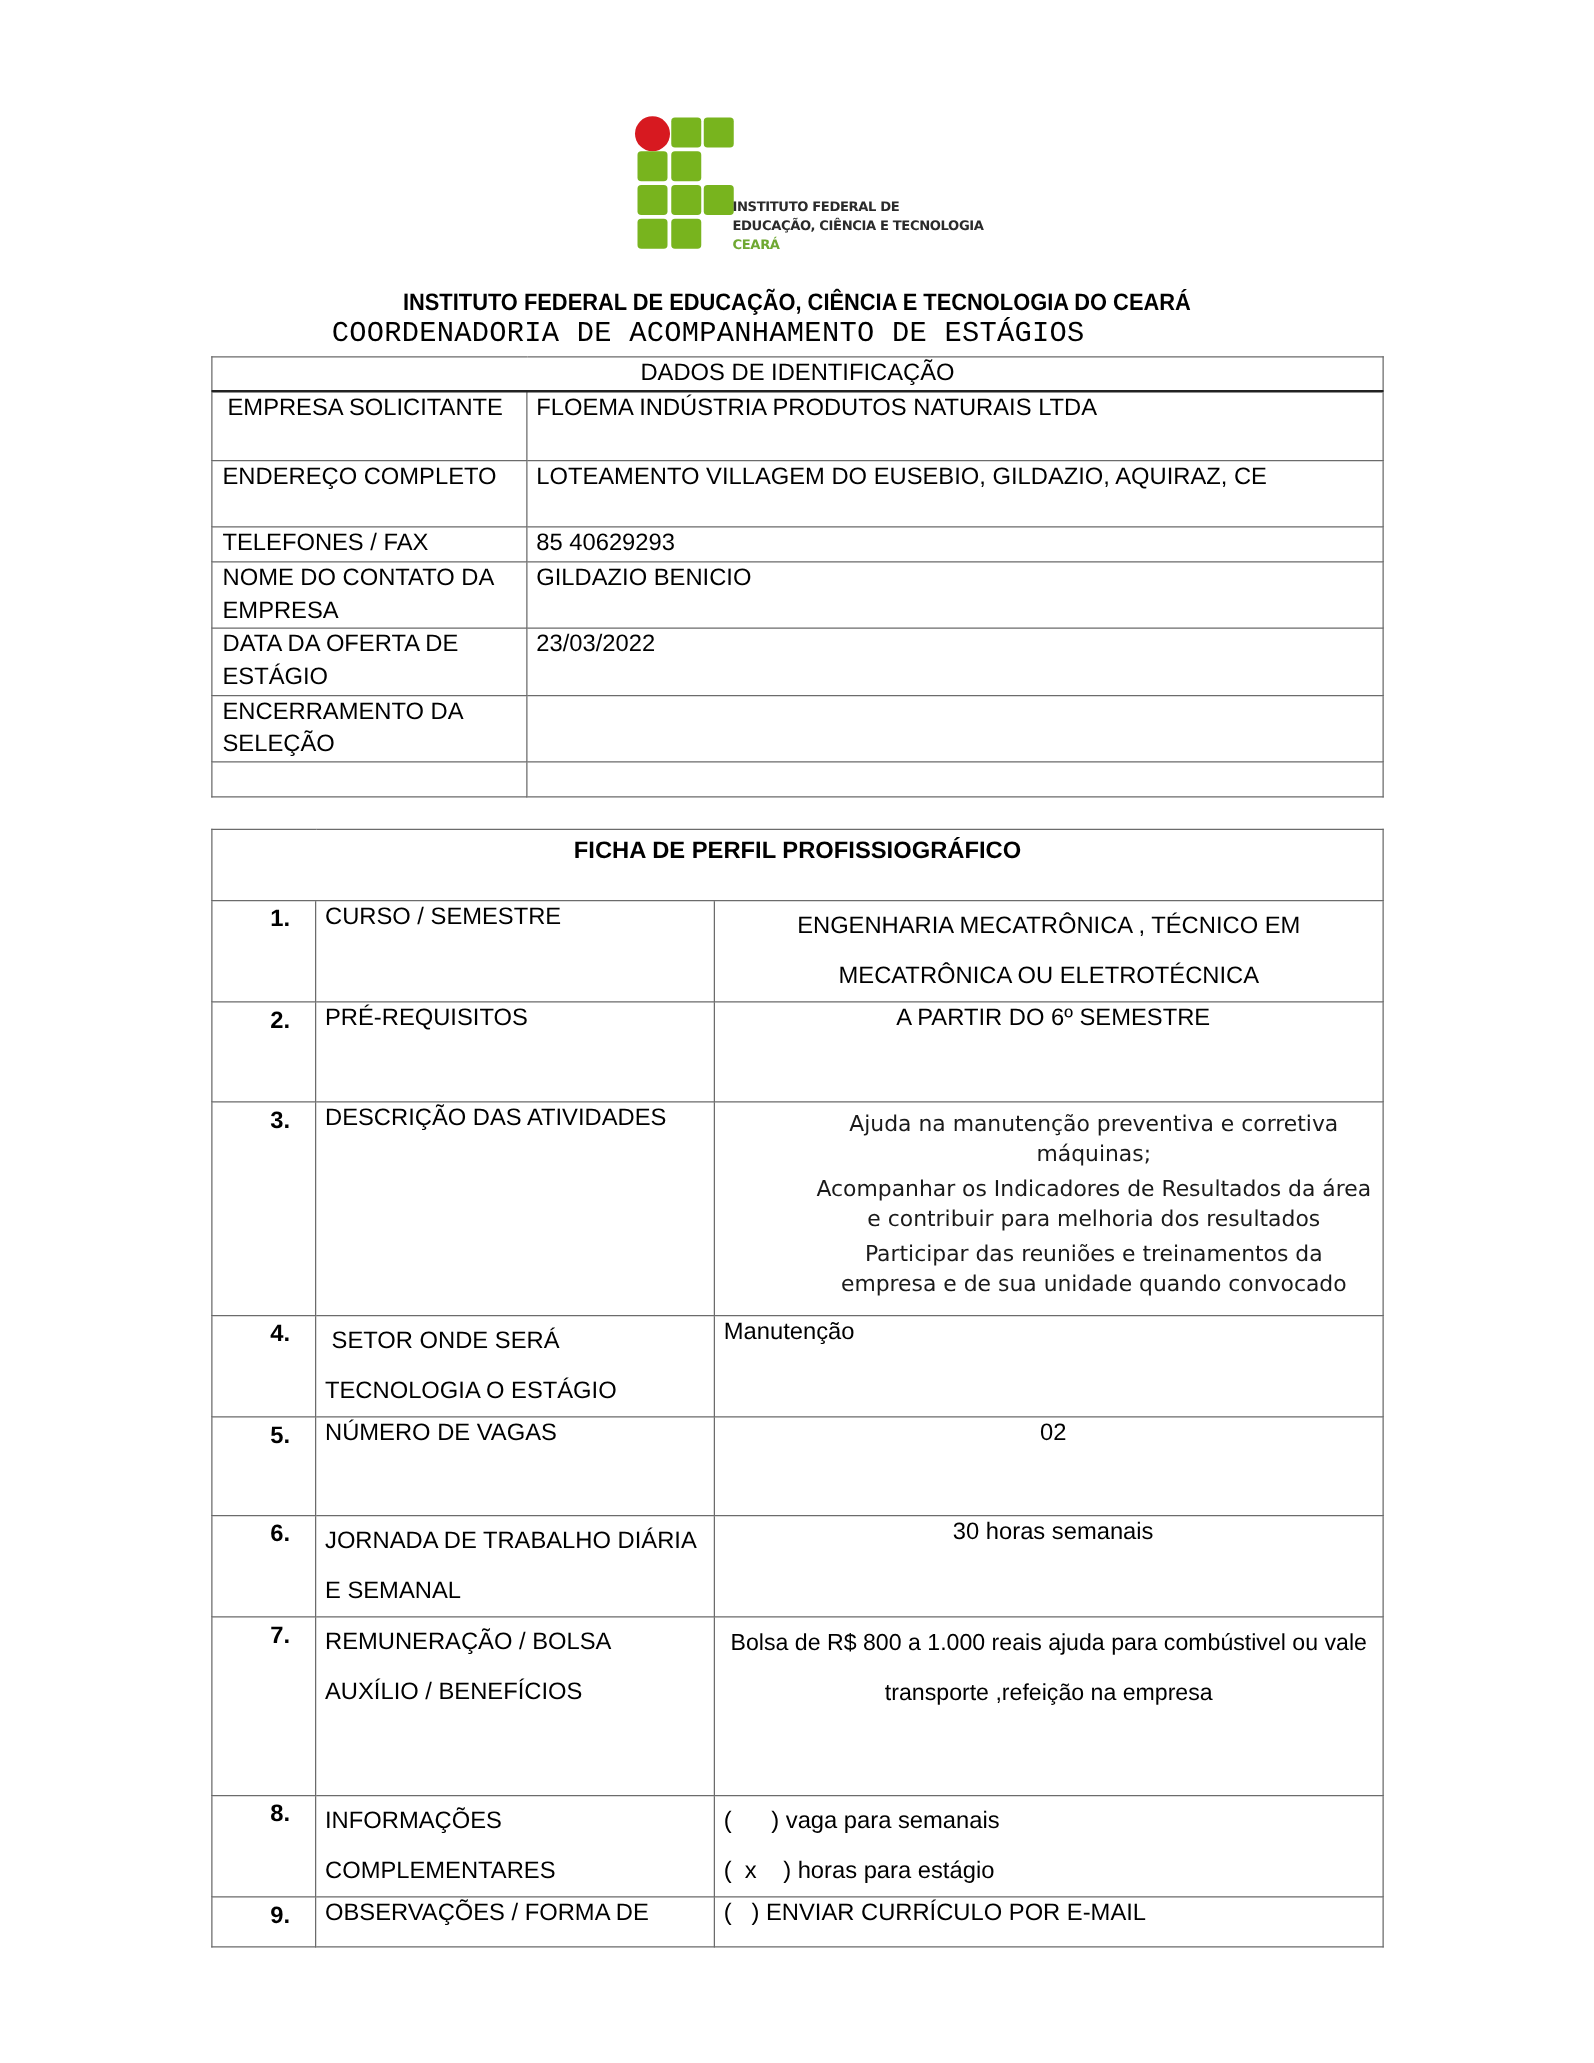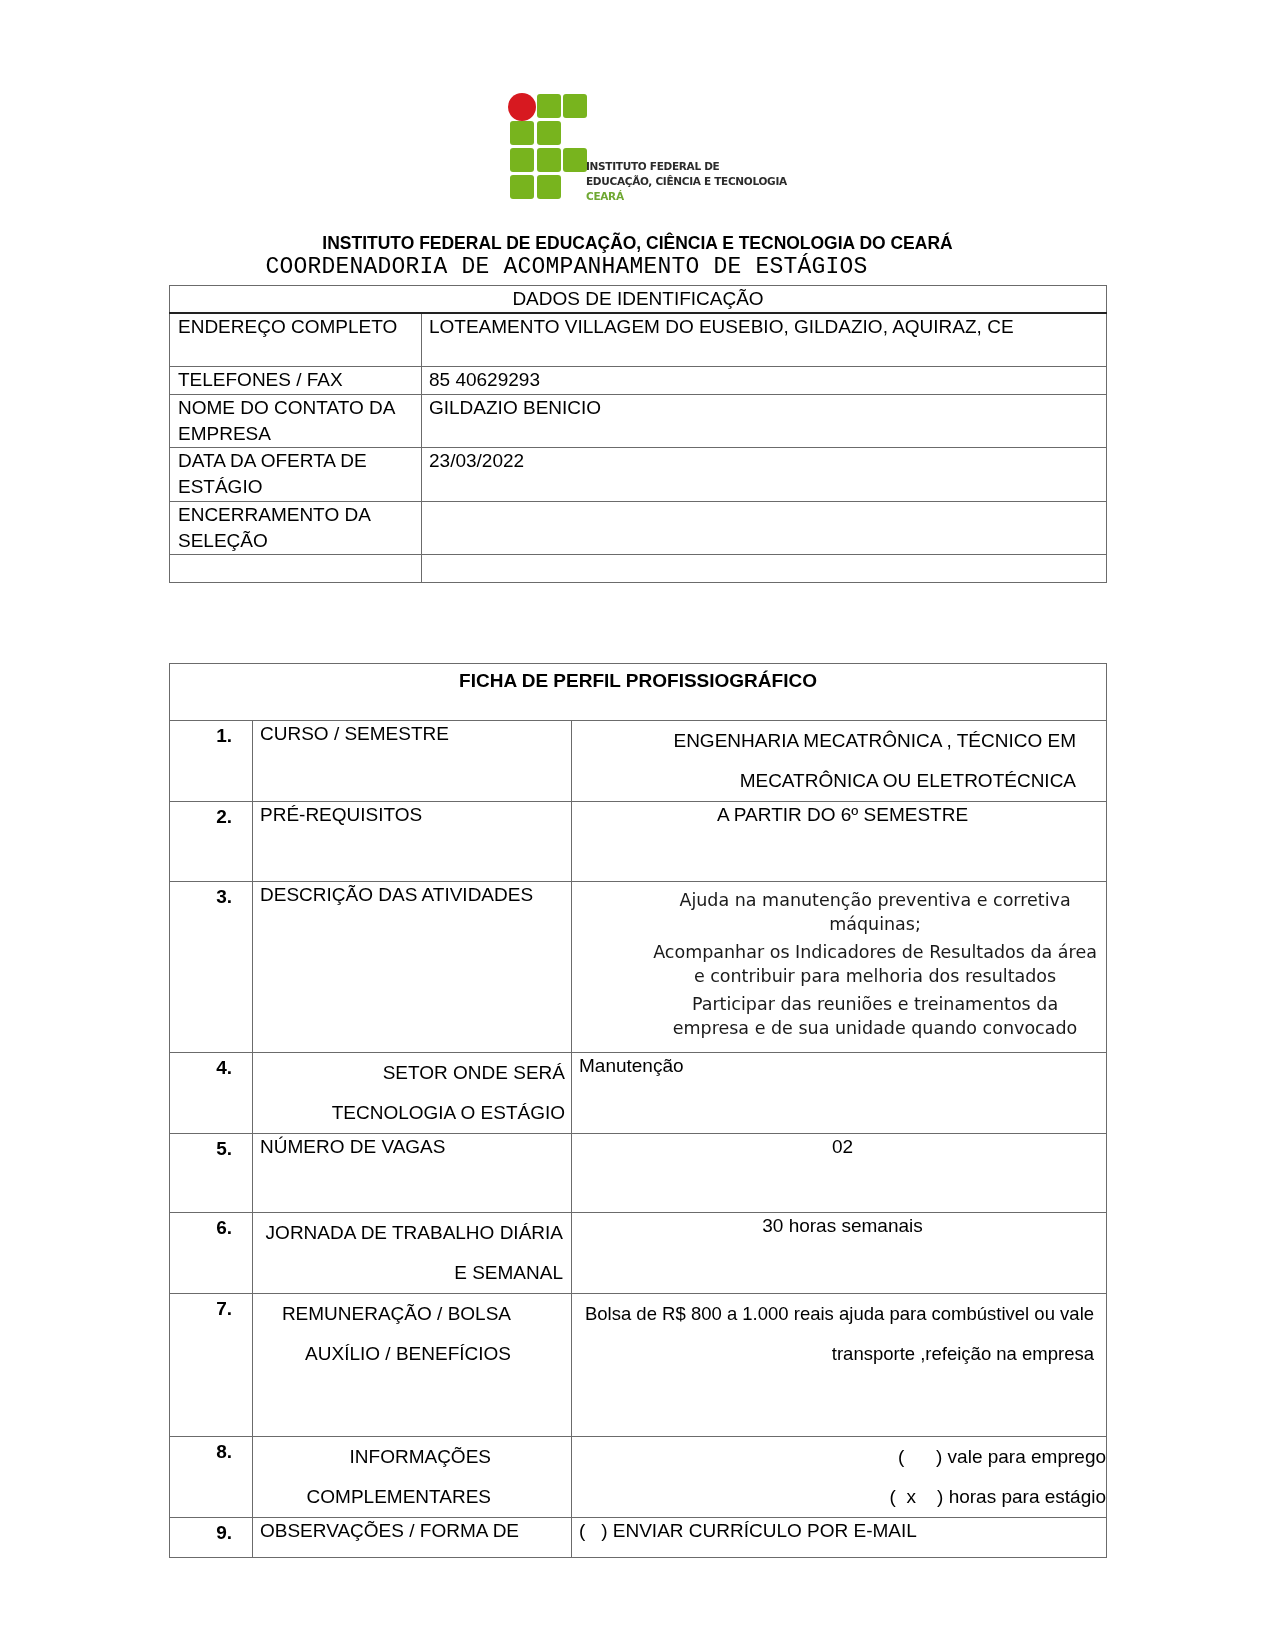--- a/index.html
+++ b/index.html
@@ -23,21 +23,21 @@
   .t1 .hdr { height:25px; text-align:center; font-weight:normal; font-size:19px; line-height:26px; border-bottom:2px solid #222; }
   .t1 td.c1 { padding-left:8px; }
   .t1 td.c2 { padding-left:7px; }
   .t1 td.c1.ind { padding-left:12px; }
   .t2 { left:169px; top:663px; width:937px; }
   .t2 .hdr { height:52px; text-align:center; font-weight:bold; padding-top:4px; }
   .num { text-align:right; font-weight:bold; padding-right:20px; padding-top:2px; }
   .lbl { padding-left:7px; padding-top:0px; }
   .val { padding-left:7px; }
   .center { text-align:center; }
-  .lh40 { line-height:40px;text-align:right; }
+  .lh40 { line-height:40px; }
   .sans2 { font-family:"DejaVu Sans", sans-serif; font-size:17.5px; line-height:24px; color:#1a1a1a; }
   .act { margin-top:6px; }
   .act + .act { margin-top:4px; }
   .checkline { white-space:pre; }
 </style>
 </head>
 <body>
 
 <div class="logo">
   <div class="dot" style="left:3px; top:3px;"></div>
@@ -59,20 +59,24 @@
 <div class="coord">COORDENADORIA DE ACOMPANHAMENTO DE ESTÁGIOS</div>
 
 <table class="t1">
   <colgroup>
       <col style="width:252px">
       <col style="width:685px">
     </colgroup>
   <tbody>
       <tr>
     <td colspan="2" class="hdr">DADOS DE IDENTIFICAÇÃO</td>
+  </tr>
+  <tr style="height:55px">
+    <td class="c1 ind">EMPRESA SOLICITANTE</td>
+    <td class="c2">FLOEMA INDÚSTRIA PRODUTOS NATURAIS LTDA</td>
   </tr>
   <tr style="height:53px">
     <td class="c1">ENDEREÇO COMPLETO</td>
     <td class="c2">LOTEAMENTO VILLAGEM DO EUSEBIO, GILDAZIO, AQUIRAZ, CE</td>
   </tr>
   <tr style="height:28px">
     <td class="c1">TELEFONES / FAX</td>
     <td class="c2">85  40629293</td>
   </tr>
   <tr style="height:53px">
@@ -150,21 +154,21 @@
     <td class="lbl lh40" style="padding-right:60px;">REMUNERAÇÃO / BOLSA AUXÍLIO / BENEFÍCIOS</td>
     <td class="val center lh40" style="padding:0 12px; font-size:18.5px;">Bolsa de R$ 800 a 1.000  reais  ajuda para combústivel ou vale transporte ,refeição na empresa</td>
   </tr>
 
   <tr style="height:80px">
     <td class="num">8.</td>
     <td class="lbl lh40" style="padding-right:80px;">INFORMAÇÕES COMPLEMENTARES</td>
     <td class="val lh40">
       <div>
         <span class="checkline">(      )</span>
-        <span>vale para emprego</span>
+        <span>vaga para semanais</span>
       </div>
       <div>
         <span class="checkline">(  x    )</span>
         <span>horas para estágio</span>
       </div>
     </td>
   </tr>
 
   <tr style="height:40px">
     <td class="num">9.</td>

